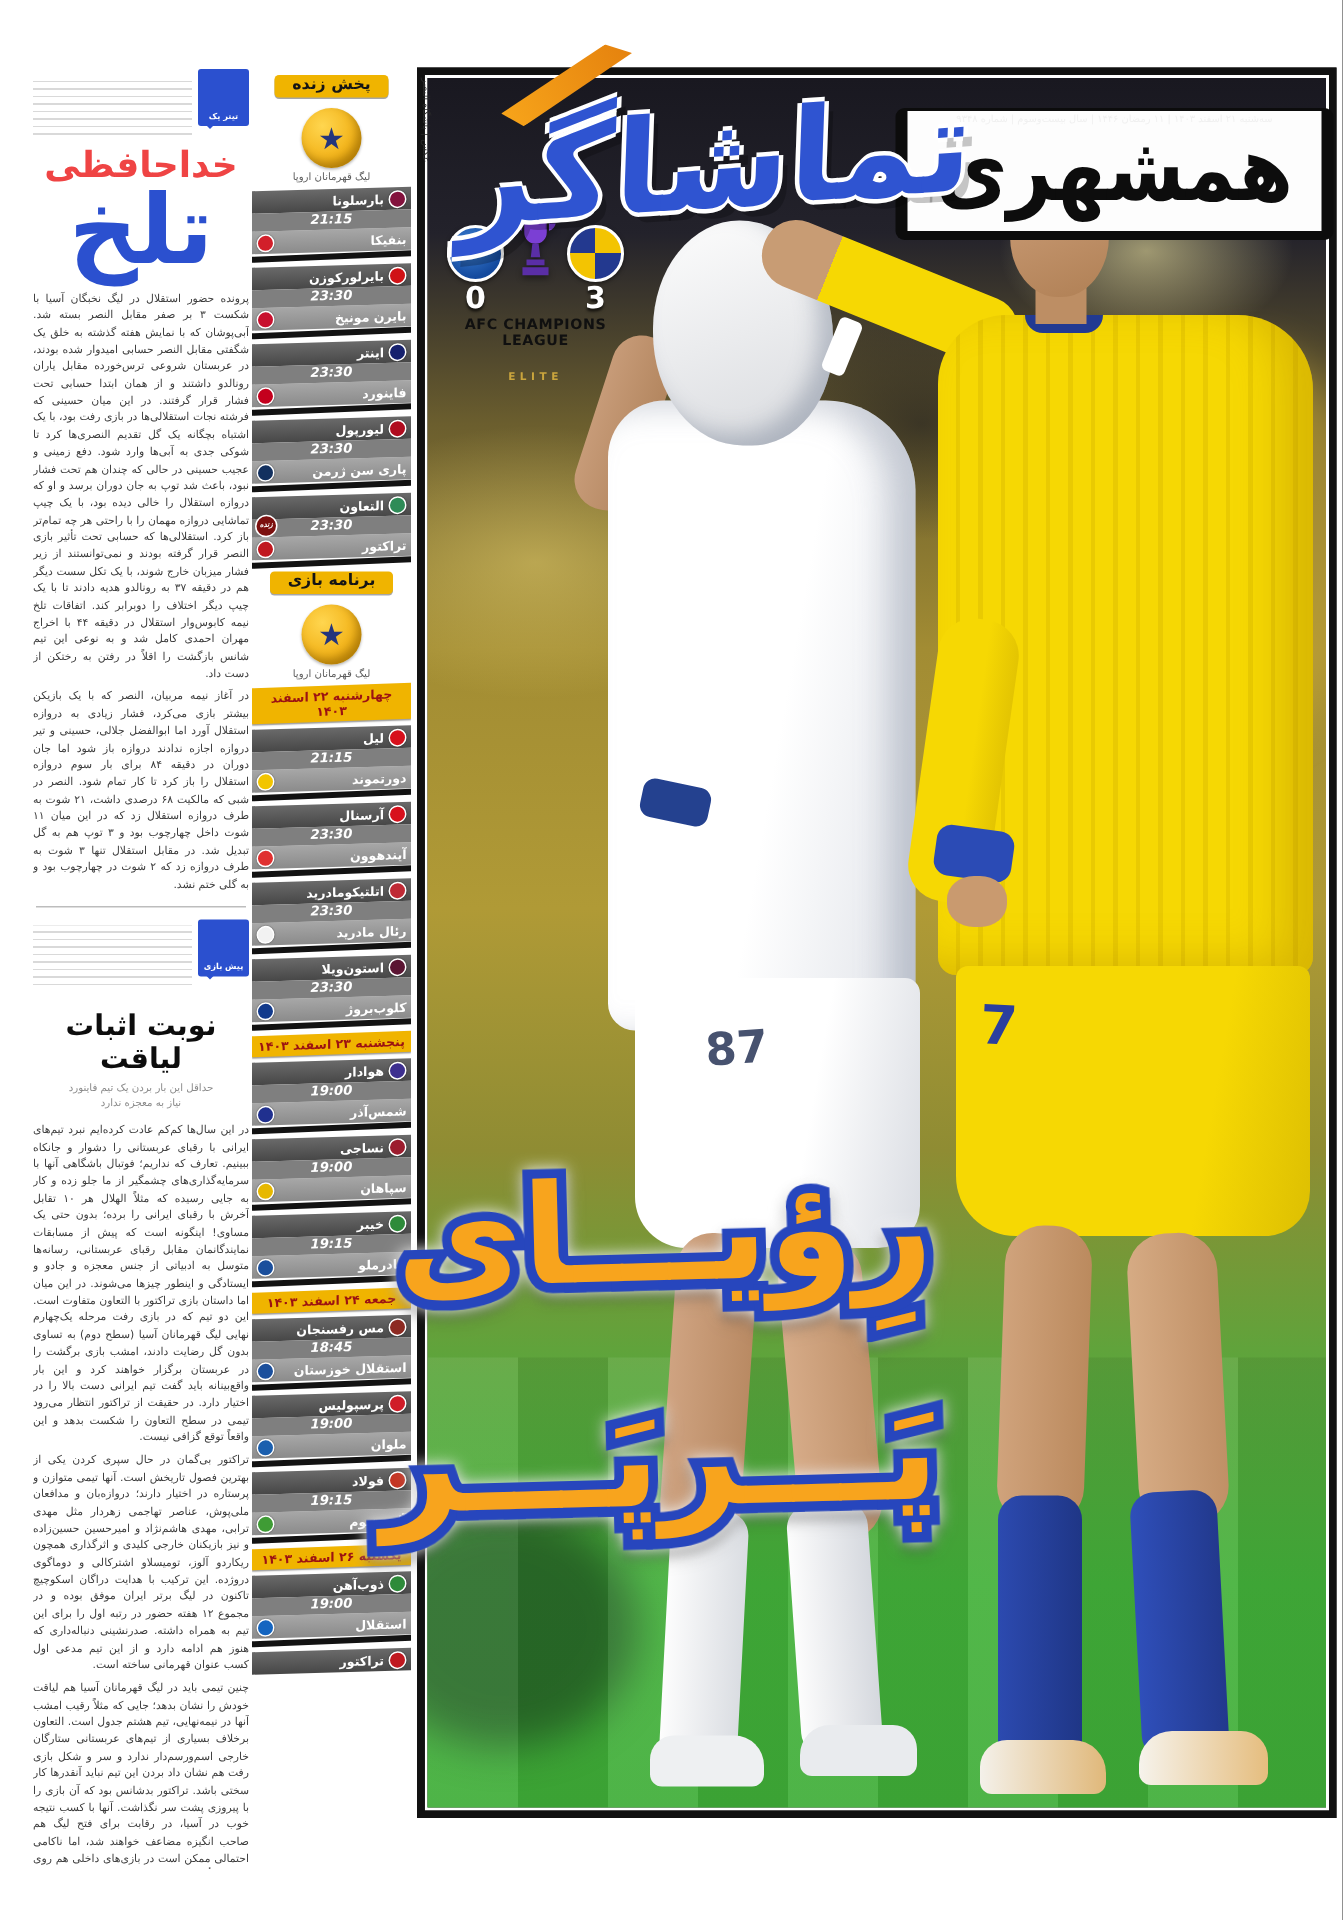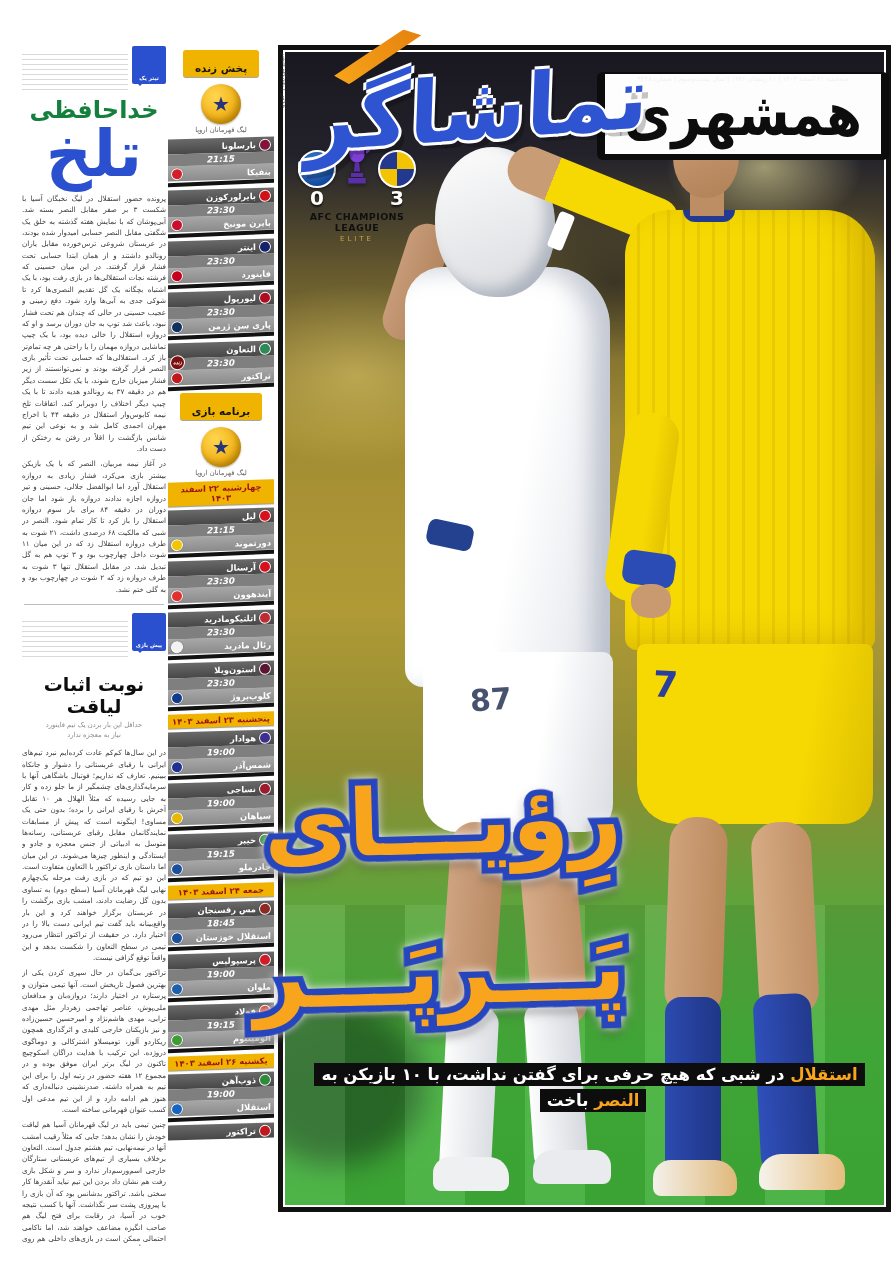--- a/index.html
+++ b/index.html
@@ -12,31 +12,31 @@
   
   .left-col { position:absolute; left:22px; top:46px; width:144px; height:1200px; overflow:hidden; }
   .art-head { display:flex; align-items:flex-start; gap:4px; margin-bottom:6px; direction:ltr; }
   .pinstripes { flex:1; height:40px; margin-top:4px;
     background:repeating-linear-gradient(180deg,#fff 0 4px,#d9d9d9 4px 5px); }
   .kicker-box { width:34px; height:38px; background:#2b50cf; border-radius:2px;
     position:relative; display:flex; align-items:flex-end; justify-content:center; }
   .kicker-box:after { content:""; position:absolute; left:4px; bottom:-6px;
     border:4px solid transparent; border-top-color:#2b50cf; }
   .kicker-label { color:#fff; font-size:5.5px; font-weight:bold; padding-bottom:3px; }
-  .lead-title-top { text-align:center; font-size:24px; font-weight:900; color:#15803d; letter-spacing:-1px; }
+  .lead-title-top { text-align:center; font-size:24px; font-weight:900; color:#ef4444; letter-spacing:-1px; }
   .lead-title-main { text-align:center; font-size:64px; font-weight:900; color:#2b50cf; line-height:.95; margin:0 0 8px; }
   .body-text p { font-size:7.2px; line-height:1.58; color:#3c3c3c; text-align:justify; margin-bottom:4px; }
   .col-divider { border-top:1px solid #bdbdbd; margin:9px 2px 8px; }
   .pre-title { text-align:center; font-size:19px; font-weight:900; color:#0d0d0d; margin-top:16px; }
   .pre-sub { text-align:center; font-size:6.8px; color:#8a8a8a; line-height:1.5; margin:3px 0 7px; }
 
   
   .fx-col { position:absolute; left:168px; top:48px; width:106px; height:1170px; overflow:hidden; }
   .fx-pill { display:block; width:max-content; margin:2px auto 7px; background:#f0b400; color:#151515;
-    font-size:10.5px; font-weight:bold; padding:12px 12px 3px; border-radius:3px;
+    font-size:10.5px; font-weight:bold; padding:0 12px 3px; border-radius:3px;
     box-shadow:0 1px 0 rgba(0,0,0,.35); }
   .fx-league { text-align:center; margin:3px 0 4px; }
   .fx-ball { width:40px; height:40px; border-radius:50%; margin:0 auto 2px;
     display:flex; align-items:center; justify-content:center;
     box-shadow:inset -3px -4px 6px rgba(0,0,0,.25), 0 1px 2px rgba(0,0,0,.3); }
   .fx-ball.ucl { background:radial-gradient(circle at 35% 30%, #ffd64f, #efa90a 75%); }
   .fx-ball.acl2 { background:radial-gradient(circle at 35% 30%, #ffd64f, #efa90a 75%); }
   .fx-ball.ipl { background:radial-gradient(circle at 35% 30%, #ffc05e, #ee8d04 75%); }
   .ball-star { color:#24357c; font-size:20px; line-height:1; }
   .fx-caption { font-size:6.8px; font-weight:normal; color:#5e5e5e; }
@@ -131,21 +131,21 @@
   
   .score-badge { position:absolute; left:298px; top:150px; width:118px; z-index:6; text-align:center; }
   .sb-row { display:flex; align-items:flex-start; justify-content:space-between; direction:ltr; }
   .sb-logo { width:38px; height:38px; border-radius:50%; border:2px solid #fff; box-shadow:0 1px 3px rgba(0,0,0,.5); }
   .sb-est { background:radial-gradient(circle at 40% 35%, #3f83d6, #144a9e 70%); }
   .sb-nassr { background:conic-gradient(#f3c402 0 25%, #23398f 25% 50%, #f3c402 50% 75%, #23398f 75%); }
   .sb-trophy { margin-top:-6px; filter:drop-shadow(0 2px 2px rgba(0,0,0,.4)); }
   .sb-scores { display:flex; justify-content:space-between; direction:ltr; padding:0 12px; margin-top:-4px; }
   .sb-score { font-size:20px; font-weight:900; color:#fff; text-shadow:0 2px 2px rgba(0,0,0,.7); }
   .sb-comp { font-size:9.5px; font-weight:900; color:#101010; line-height:1.15; letter-spacing:.4px; margin-top:2px; }
-  .sb-elite { font-size:7px; font-weight:normal; color:#caa53d; letter-spacing:3px; margin-top:1px; }
+  .sb-elite { font-size:7px; font-weight:bold; color:#caa53d; letter-spacing:3px; margin-top:13px; }
 
   
   .headline { position:absolute; left:288px; top:758px; width:336px; z-index:6; text-align:center;
     transform:rotate(-1.5deg); }
   .hl-line { position:relative; height:150px; }
   .hl-line span { position:absolute; left:0; right:0; top:0; font-size:92px; font-weight:900; line-height:1.4; white-space:nowrap; }
   .hl-back { color:#2746bd; -webkit-text-stroke:13px #2746bd;
     filter:drop-shadow(0 0 5px rgba(255,255,255,.95)) drop-shadow(0 5px 3px rgba(0,0,0,.3)); }
   .hl-front { color:#f8a41d; }
 
@@ -488,16 +488,13 @@
     <span class="hl-back">رِؤیـــای</span>
     <span class="hl-front">رِؤیـــای</span>
   </div>
   <div class="hl-line">
     <span class="hl-back">پَـــرپَـــر</span>
     <span class="hl-front">پَـــرپَـــر</span>
   </div>
 </div>
 
 <div class="subhead">
-  <div>
-    <span class="strip"><span class="accent">استقلال</span><span> در شبی که هیچ حرفی برای گفتن نداشت، با ۱۰ بازیکن به </span><span class="accent">النصر</span><span> باخت</span></span>
-  </div>
 </div>
 
 </body></html>

